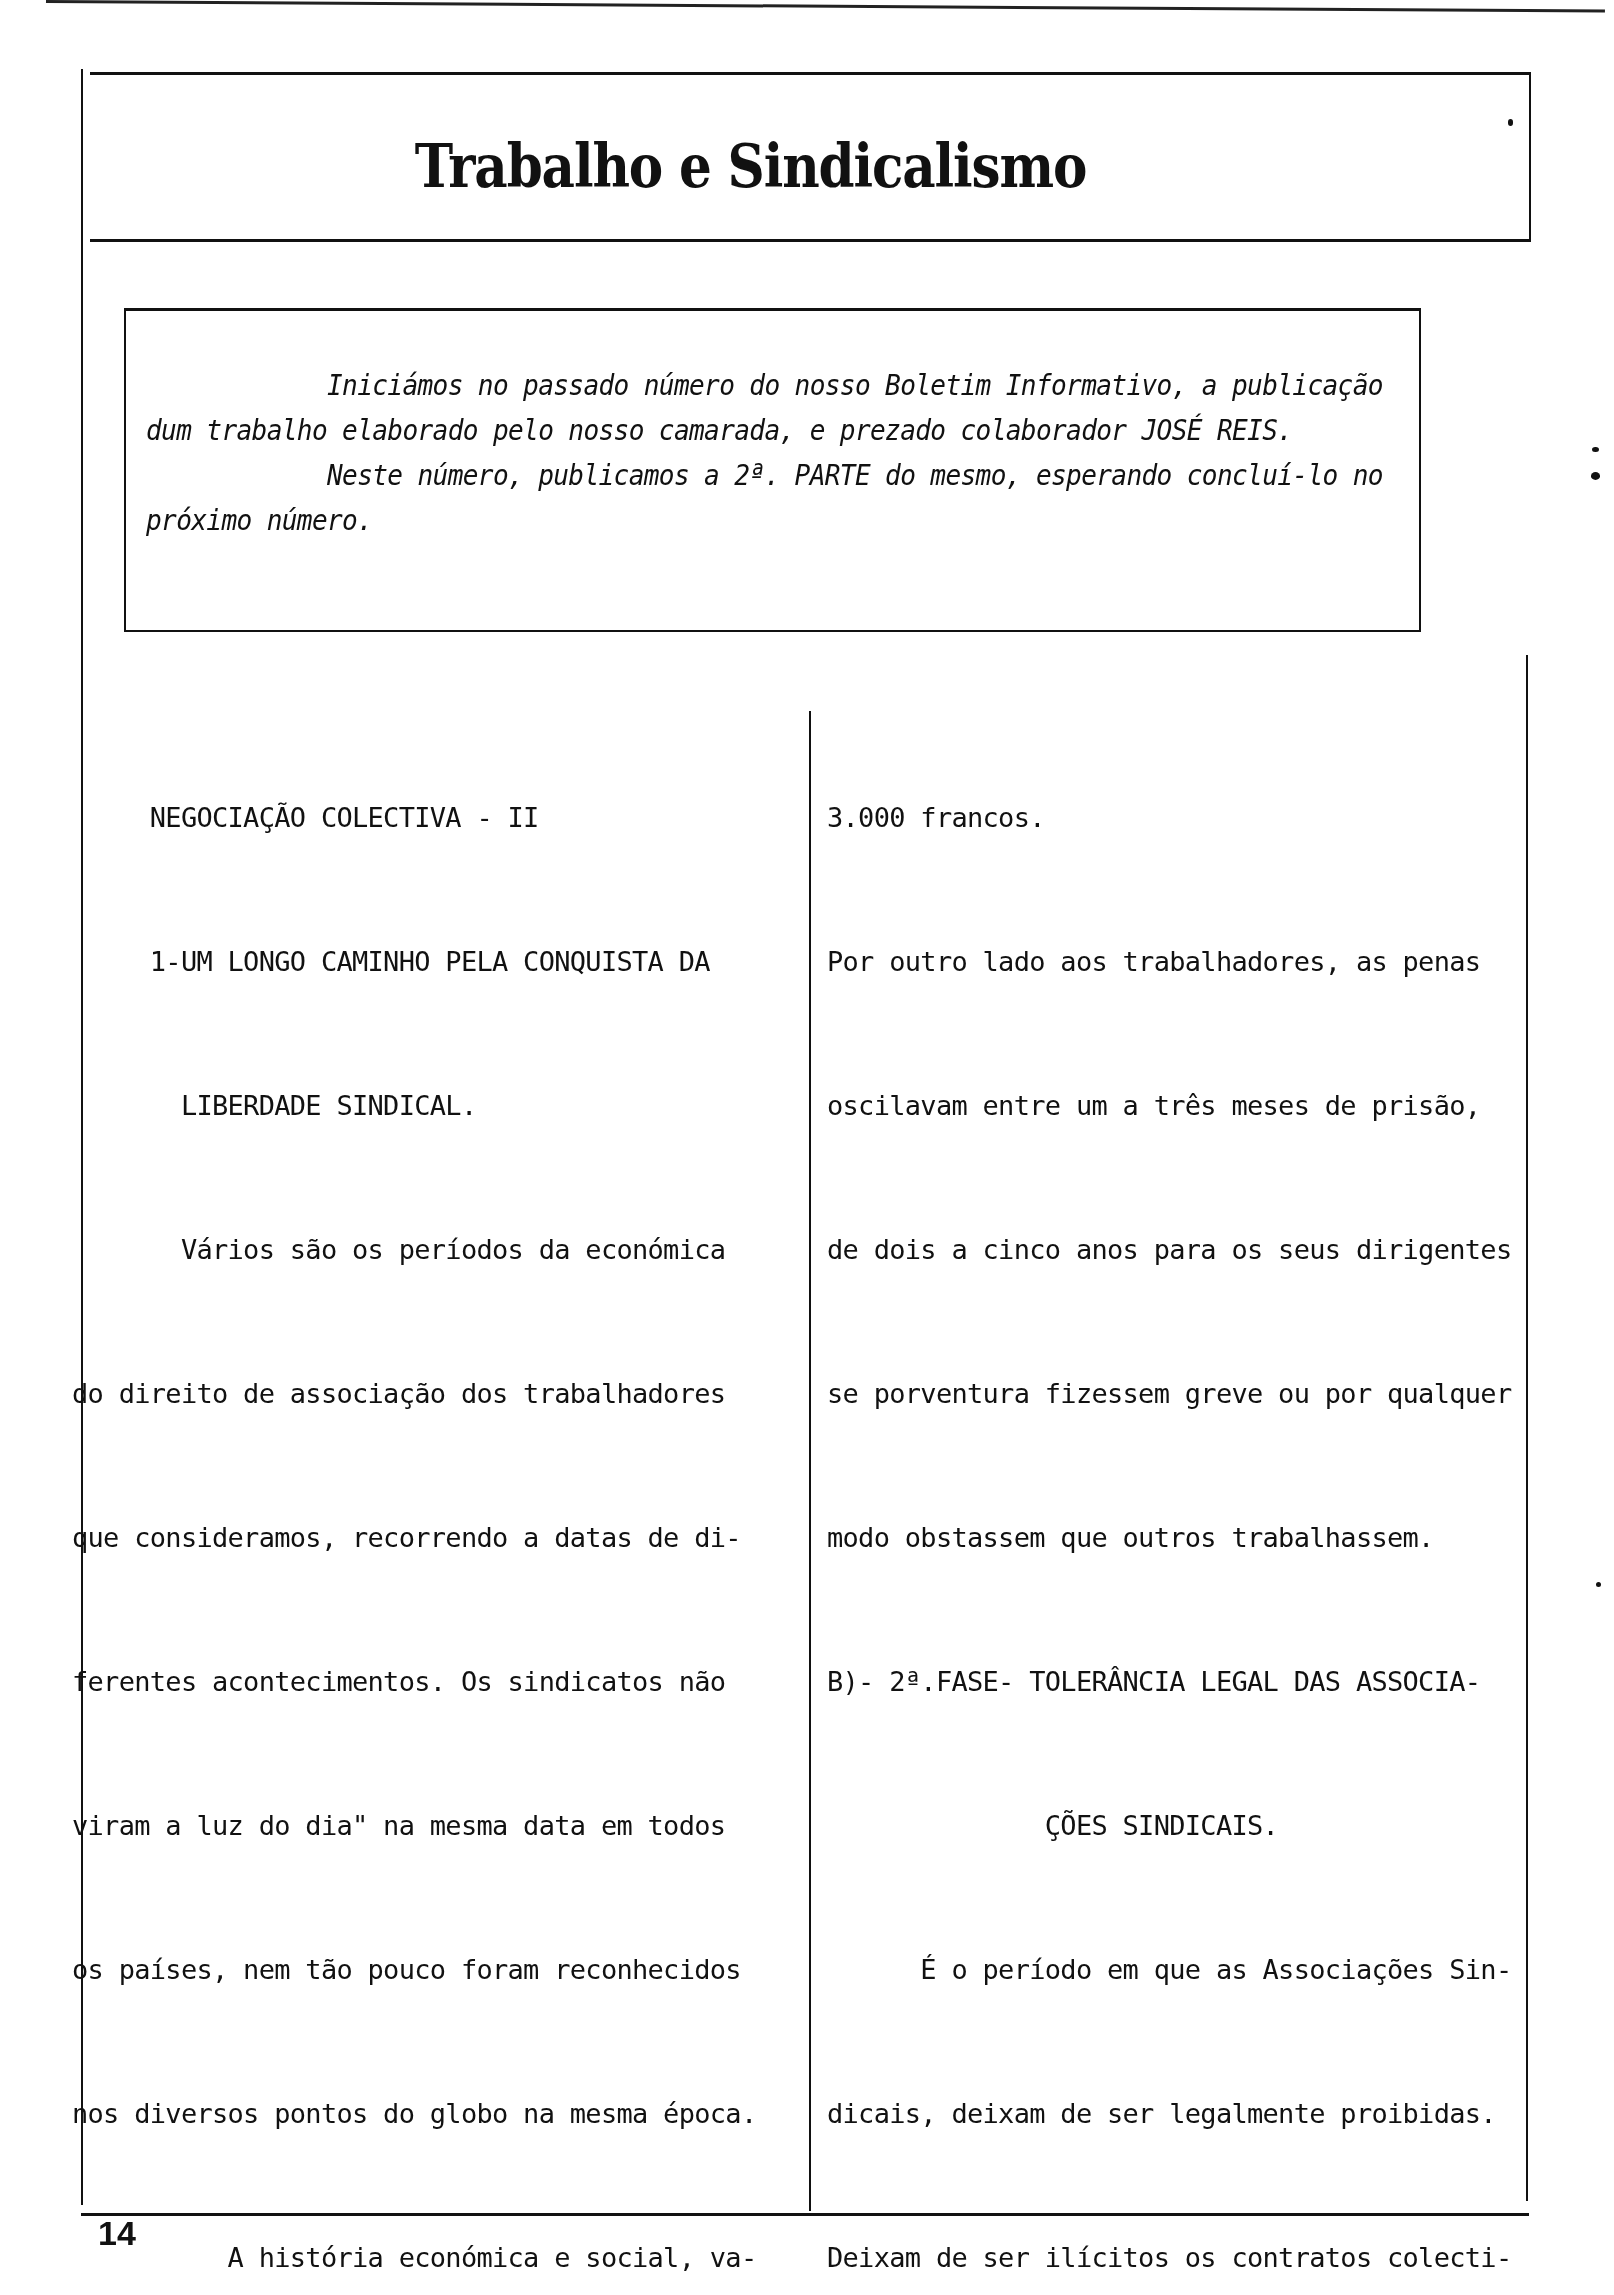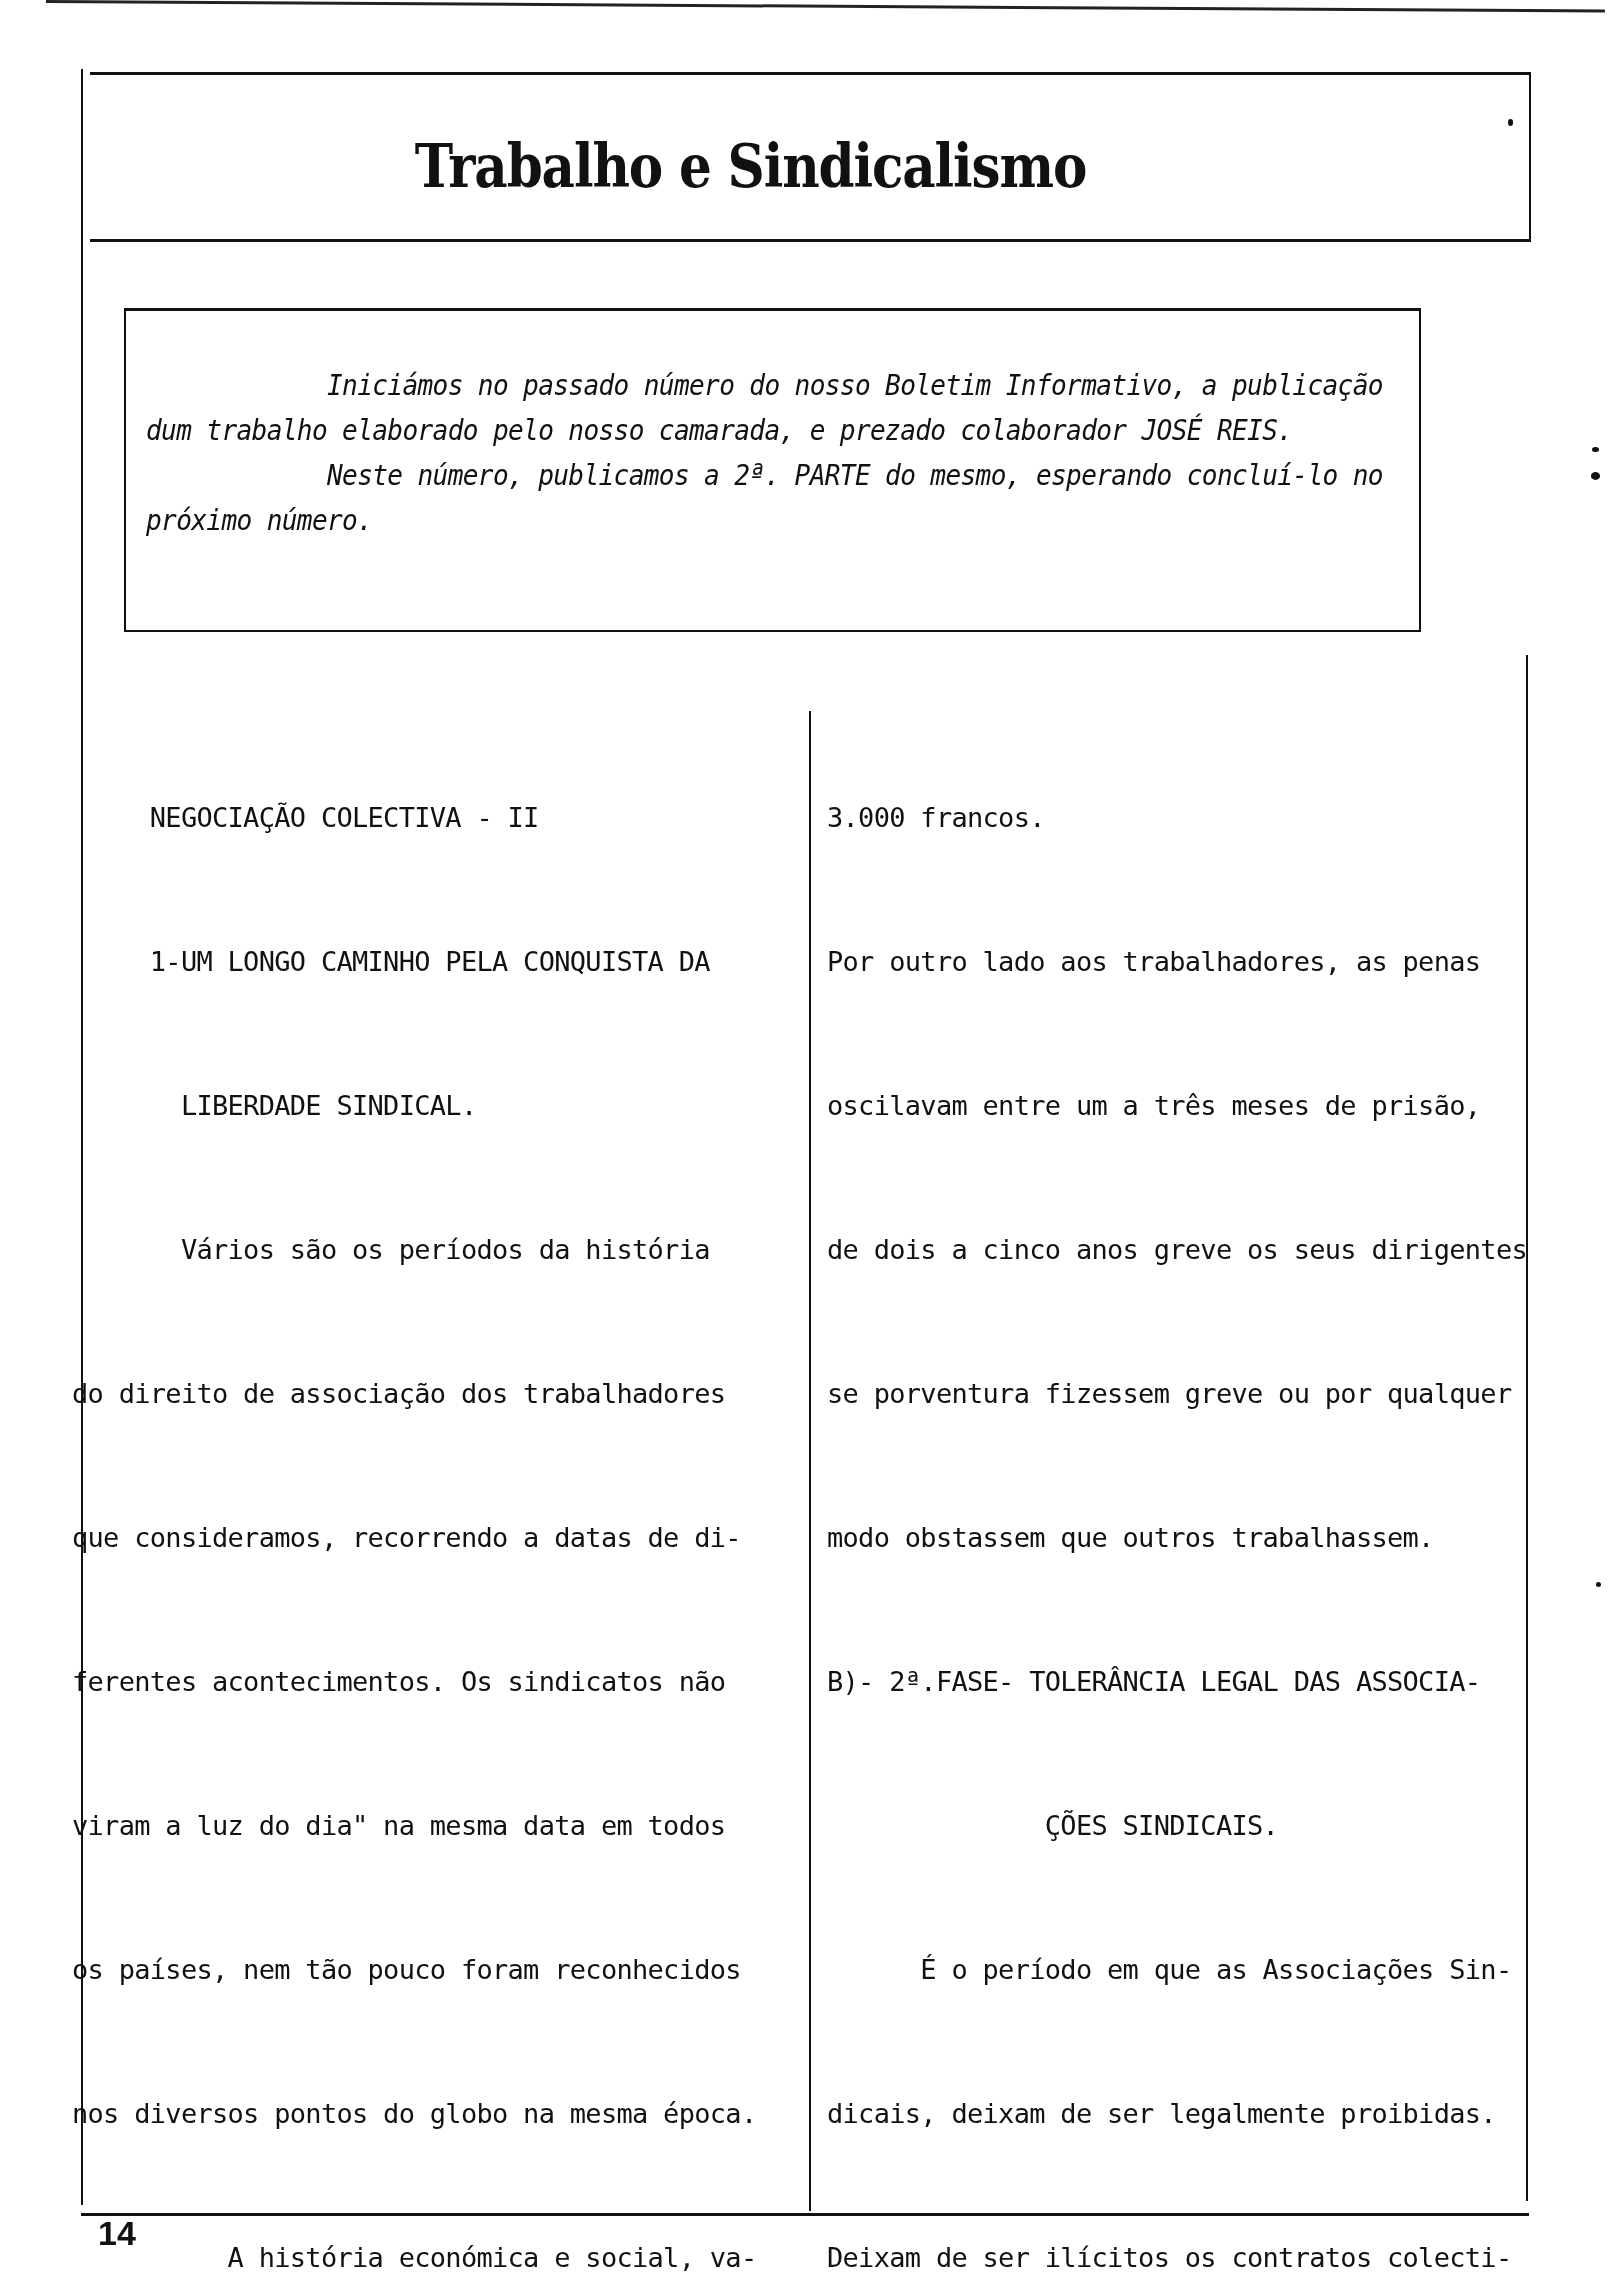--- a/index.html
+++ b/index.html
@@ -49,21 +49,21 @@
 </div>
 
 <div class="col-divider"></div>
 <div class="right-frame"></div>
 <div class="bottom-line"></div>
 
 <div class="column col-left">
   <span class="line">     NEGOCIAÇÃO COLECTIVA - II</span>
   <span class="line">     1-UM LONGO CAMINHO PELA CONQUISTA DA</span>
   <span class="line">       LIBERDADE SINDICAL.</span>
-  <span class="line">       Vários são os períodos da história</span>
+  <span class="line">       Vários são os períodos da económica</span>
   <span class="line">do direito de associação dos trabalhadores</span>
   <span class="line">que consideramos, recorrendo a datas de di-</span>
   <span class="line">ferentes acontecimentos. Os sindicatos não</span>
   <span class="line">viram a luz do dia" na mesma data em todos</span>
   <span class="line">os países, nem tão pouco foram reconhecidos</span>
   <span class="line">nos diversos pontos do globo na mesma época.</span>
   <span class="line">          A história económica e social, va-</span>
   
   
   
@@ -83,21 +83,21 @@
   
   
   
   
 </div>
 
 <div class="column col-right">
   <span class="line">3.000 francos.</span>
   <span class="line">Por outro lado aos trabalhadores, as penas</span>
   <span class="line">oscilavam entre um a três meses de prisão,</span>
-  <span class="line">de dois a cinco anos greve os seus dirigentes</span>
+  <span class="line">de dois a cinco anos para os seus dirigentes</span>
   <span class="line">se porventura fizessem greve ou por qualquer</span>
   <span class="line">modo obstassem que outros trabalhassem.</span>
   <span class="line">B)- 2ª.FASE- TOLERÂNCIA LEGAL DAS ASSOCIA-</span>
   <span class="line">              ÇÕES SINDICAIS.</span>
   <span class="line">      É o período em que as Associações Sin-</span>
   <span class="line">dicais, deixam de ser legalmente proibidas.</span>
   <span class="line">Deixam de ser ilícitos os contratos colecti-</span>
   
   
   

